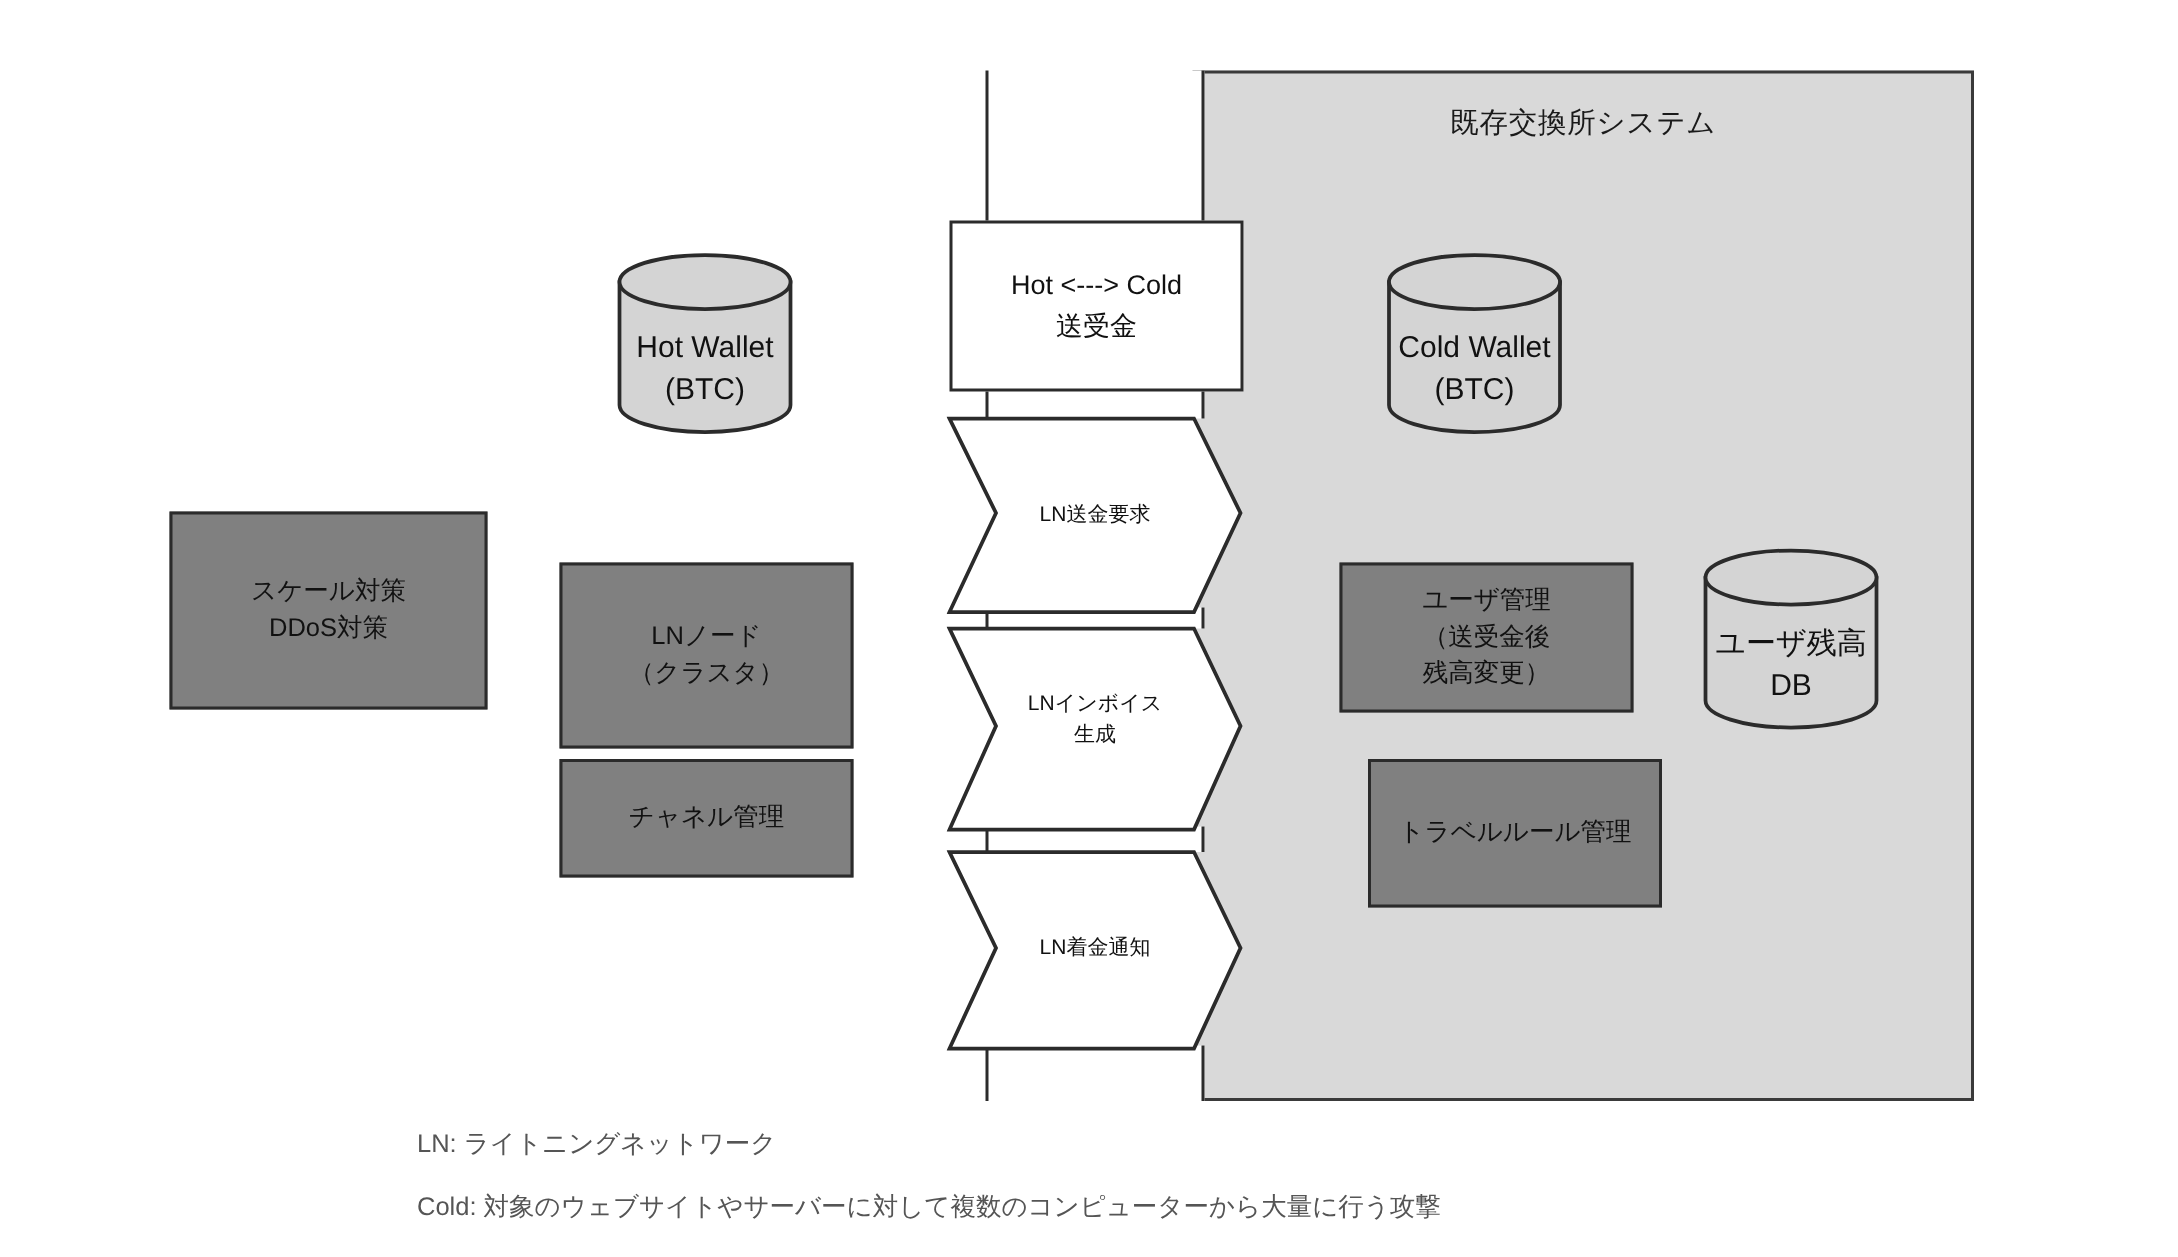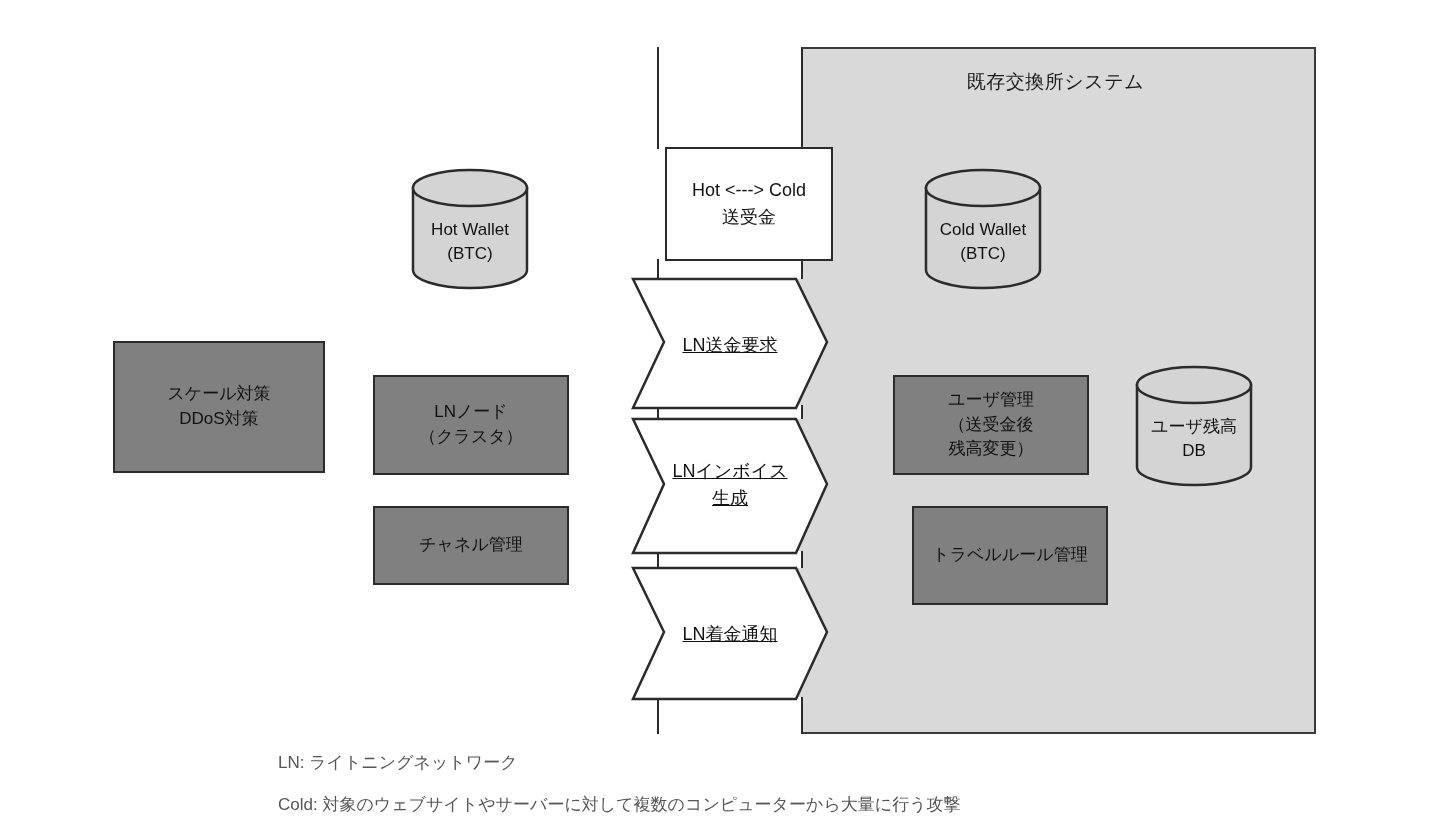--- a/index.html
+++ b/index.html
@@ -51,36 +51,36 @@
     align-items: center;
     justify-content: center;
     text-align: center;
     font-size: 17px;
     line-height: 1.45;
     color: #111111;
     white-space: pre-line;
   }
 
   #box-scale   { left: 113px; top: 341px; width: 212px; height: 132px; z-index: 6; }
-  #box-lnnode  { left: 373px; top: 375px; width: 196px; height: 100px; }
+  #box-lnnode  { left: 373px; top: 375px; width: 196px; height: 124px; }
   #box-channel { left: 373px; top: 506px; width: 196px; height: 79px; }
   #box-user    { left: 893px; top: 375px; width: 196px; height: 100px; }
   #box-travel  { left: 912px; top: 506px; width: 196px; height: 99px; }
 
   
   .cyl {
     position: absolute;
   }
   .cyl svg { display: block; overflow: visible; }
   .cyl-label {
     position: absolute;
     left: 0;
     right: 0;
     text-align: center;
-    font-size: 17px;
+    font-size: 20px;
     line-height: 1.4;
     color: #111111;
     white-space: pre-line;
     pointer-events: none;
   }
   #cyl-hot   { left: 411px;  top: 168px; width: 118px; height: 122px; }
   #cyl-cold  { left: 924px;  top: 168px; width: 118px; height: 122px; }
   #cyl-userdb{ left: 1135px; top: 365px; width: 118px; height: 122px; }
   #cyl-hot .cyl-label    { top: 50px; }
   #cyl-cold .cyl-label   { top: 50px; }
@@ -95,38 +95,37 @@
     display: flex;
     align-items: center;
     justify-content: center;
     text-align: center;
     font-size: 18px;
     line-height: 1.5;
     color: #111111;
     white-space: pre-line;
     z-index: 5;
   }
-  #box-hotcold { left: 633px; top: 147px; width: 168px; height: 114px; margin-left: 32px; }
+  #box-hotcold { left: 633px; top: 147px; width: 196px; height: 114px; }
 
   .chev {
     position: absolute;
     z-index: 5;
   }
   .chev svg { display: block; }
   .chev-label {
     position: absolute;
     left: 0;
     right: 0;
     text-align: center;
-    font-size: 18px;
+    font-size: 14px;
     line-height: 1.5;
     color: #111111;
     white-space: pre-line;
     pointer-events: none;
-    text-decoration: underline;
   }
   #chev-1 { left: 631px; top: 276px; width: 198px; height: 135px; }
   #chev-1 .chev-label { top: 56px; }
   #chev-2 { left: 631px; top: 416px; width: 198px; height: 140px; }
   #chev-2 .chev-label { top: 42px; }
   #chev-3 { left: 631px; top: 565px; width: 198px; height: 137px; }
   #chev-3 .chev-label { top: 56px; }
 
   
   .stub {

